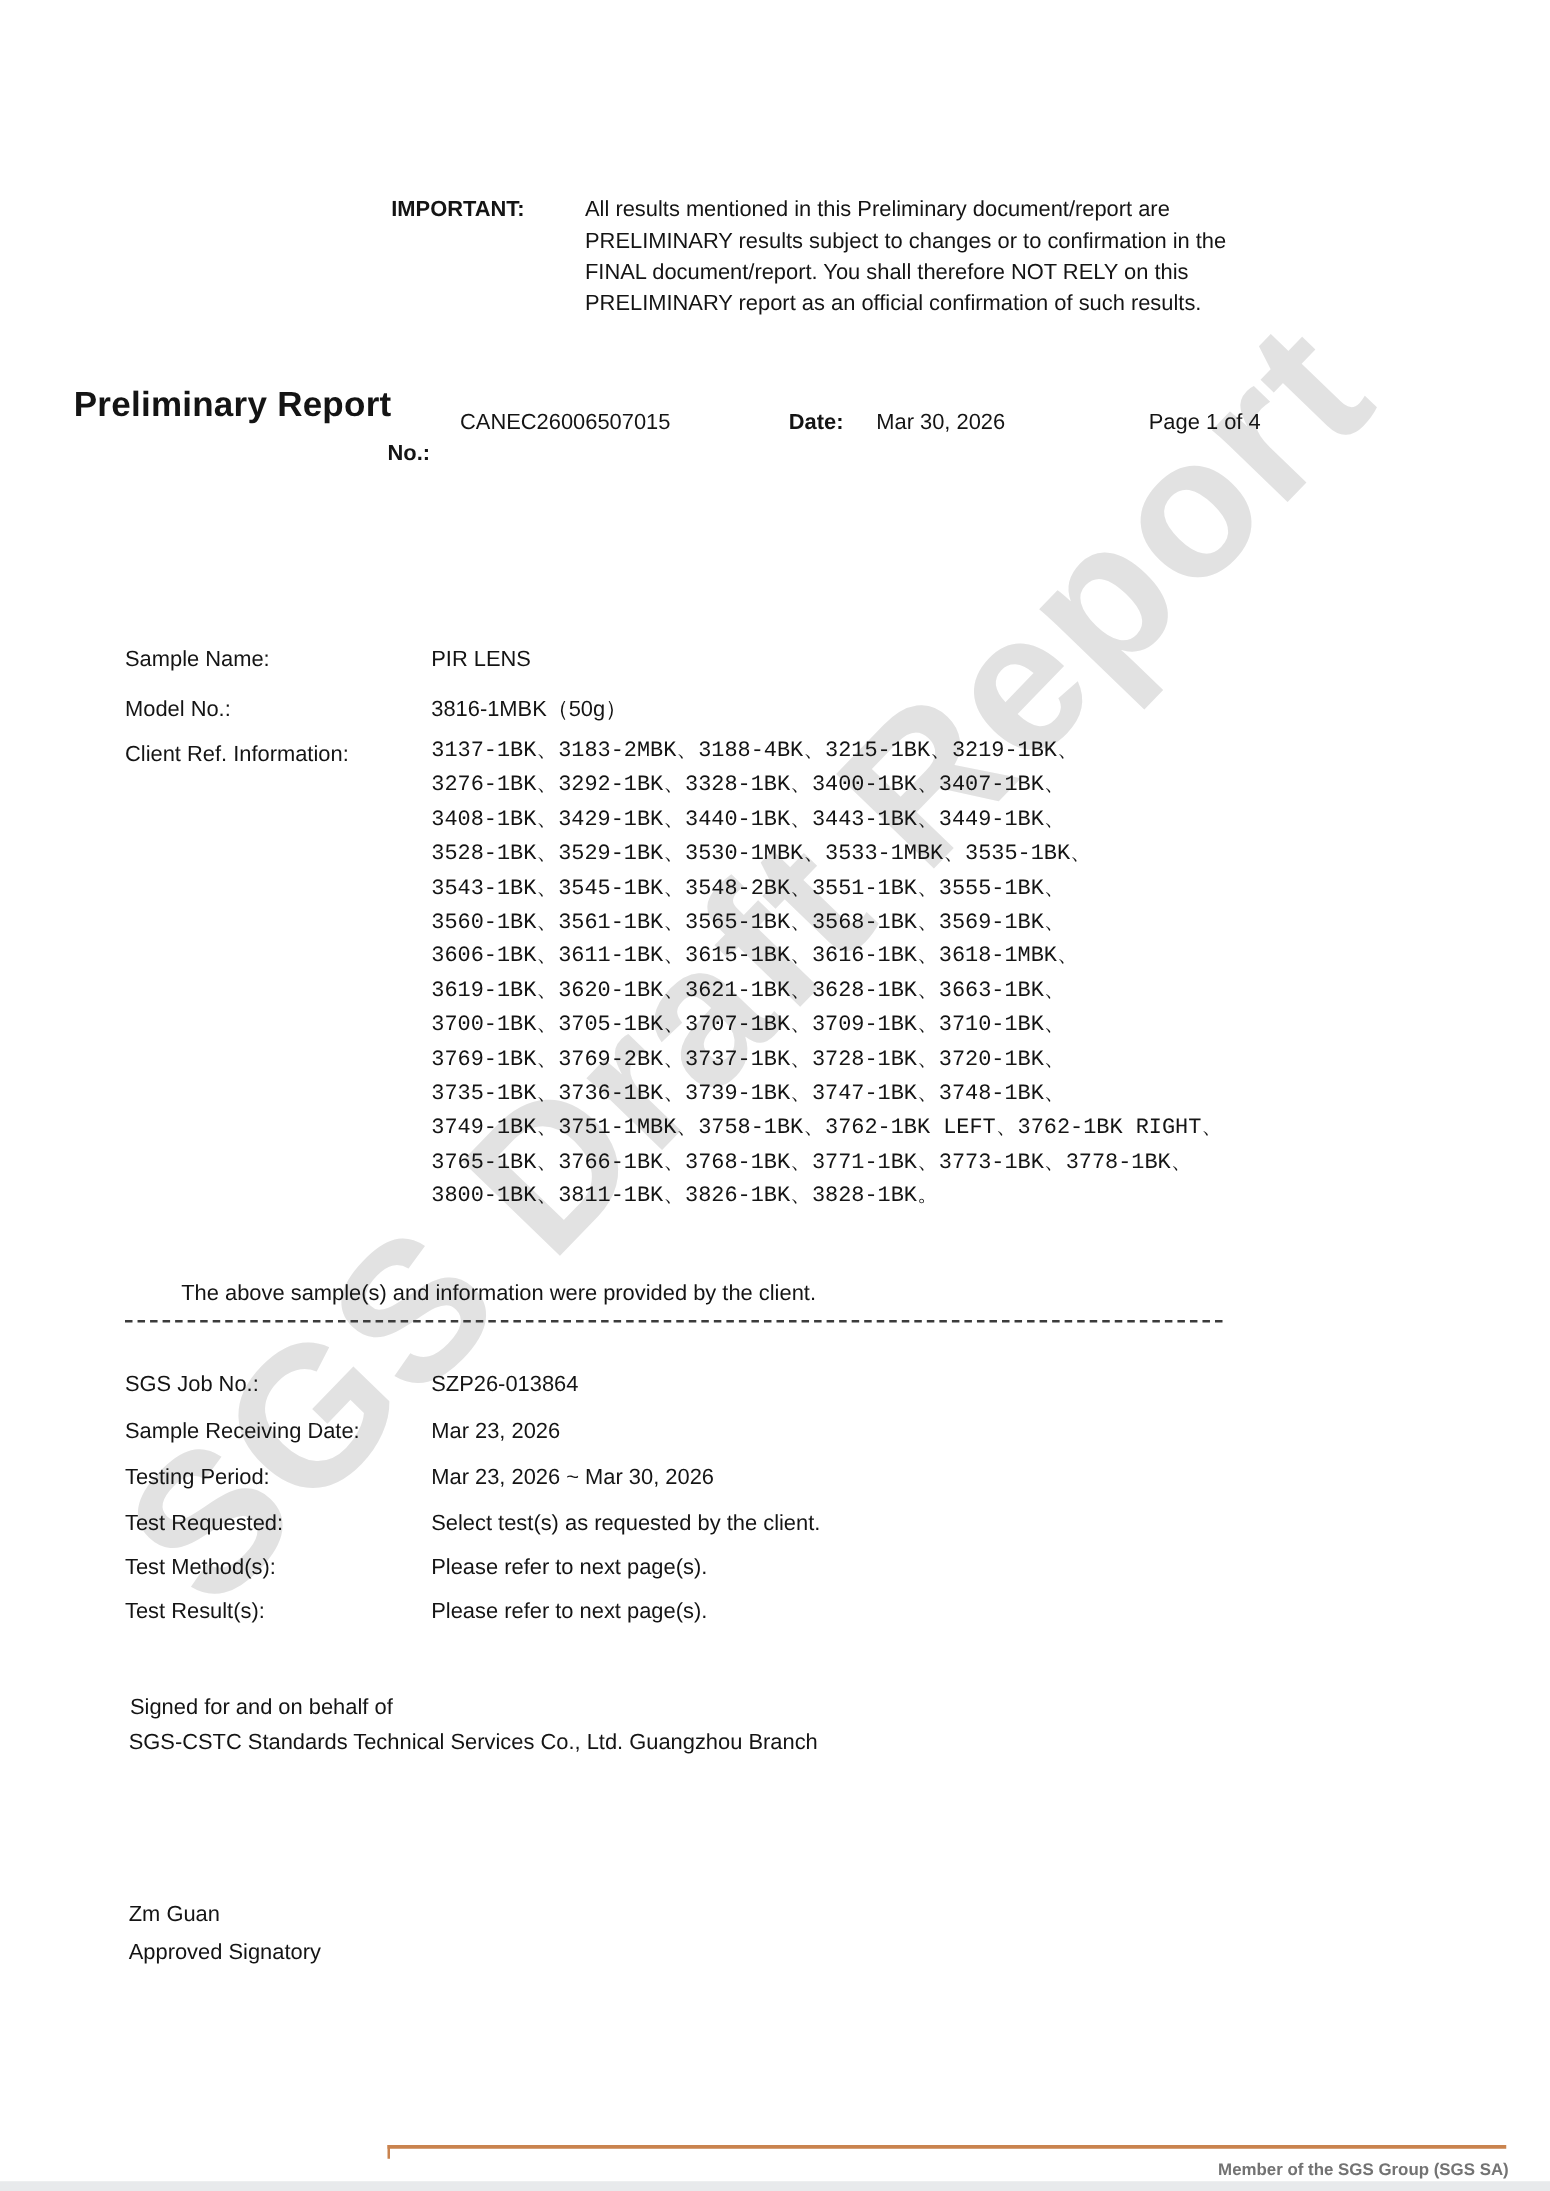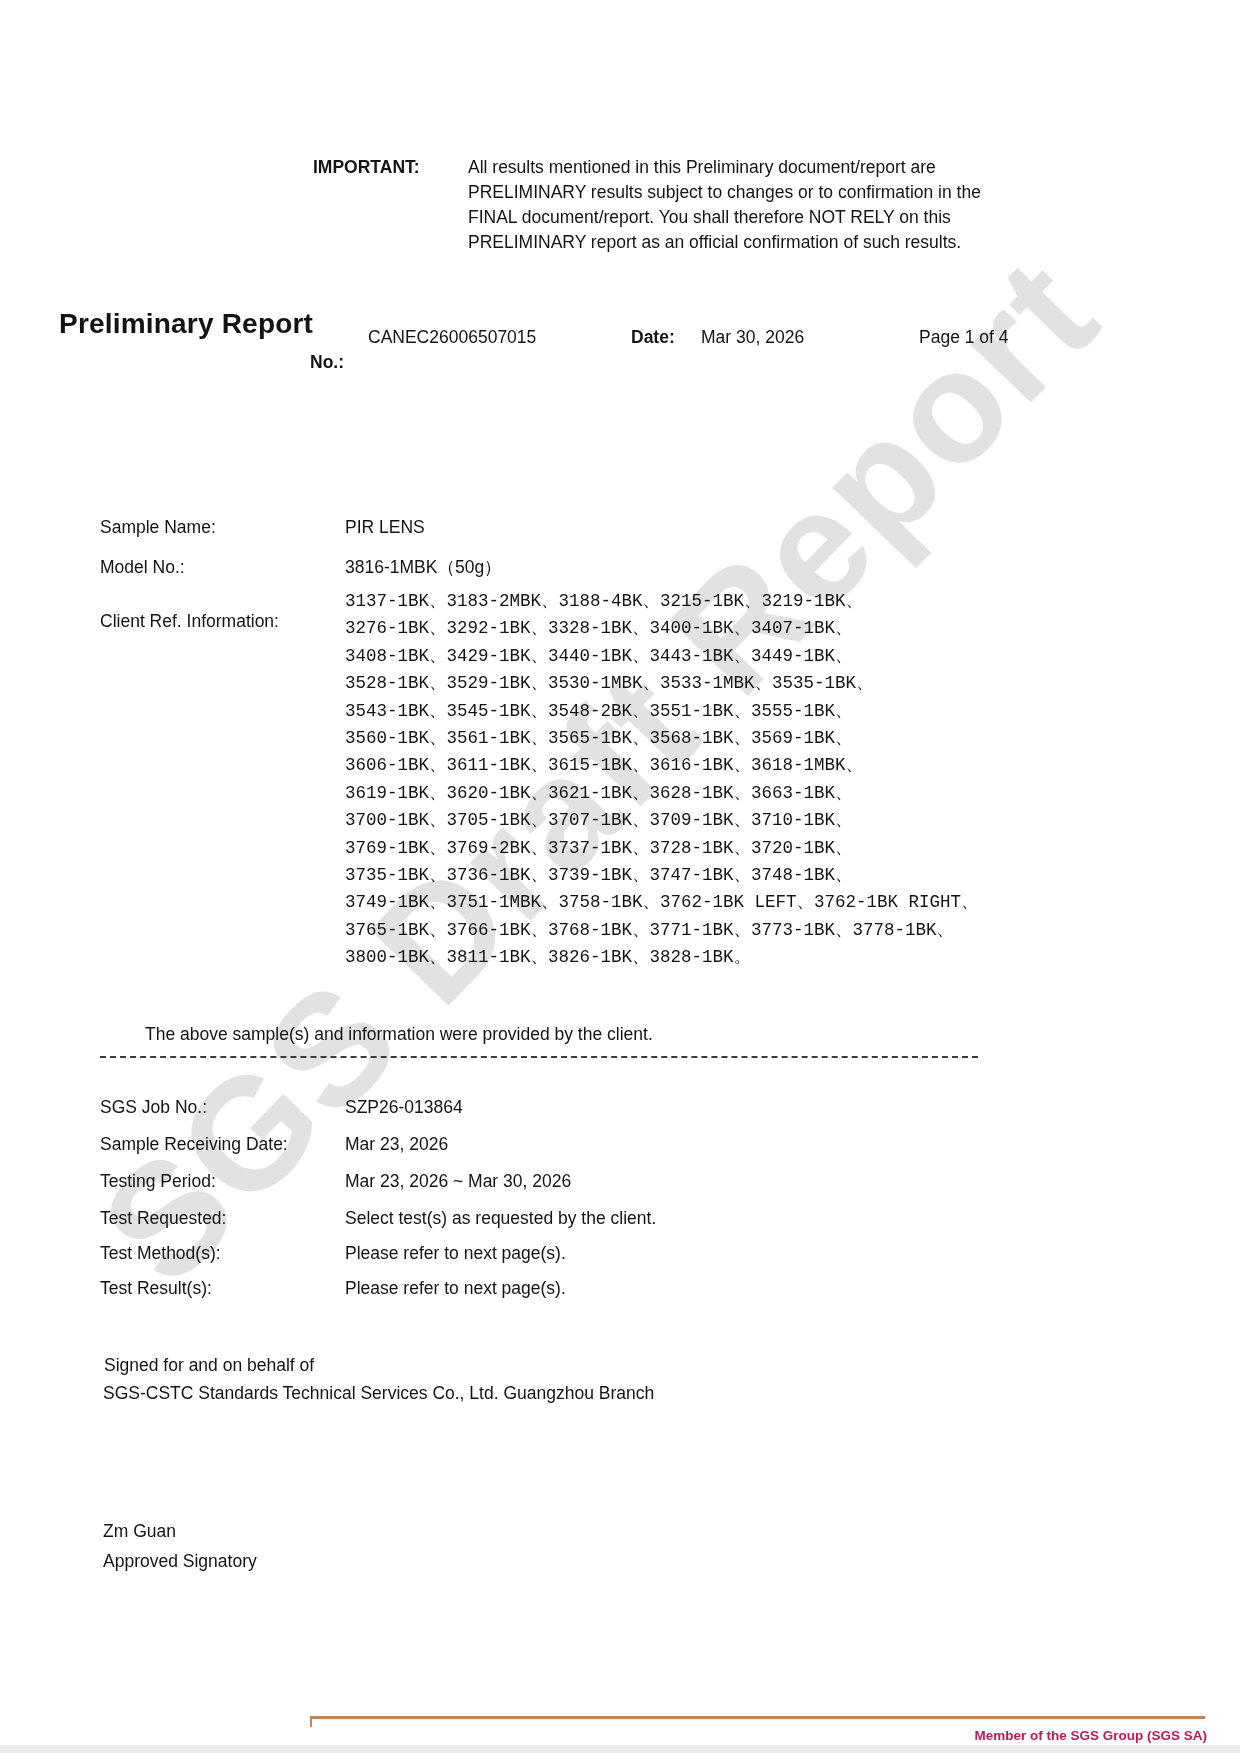--- a/index.html
+++ b/index.html
@@ -25,41 +25,41 @@
   .no-label   { left:310px;margin-top:25px; }
   .no-value   { left:368px; }
   .date-label { left:631px; }
   .date-value { left:701px; }
   .page-indicator { left:919px; }
 
   .info-row { position:absolute; left:100px; font-size:17.5px; }
   .info-row .lbl { display:inline-block; width:245px; }
   .r-sample    { top:517px; }
   .r-model     { top:555px; }
-  .r-clientref { top:593px;margin-top:18px; }
+  .r-clientref { top:593px; }
   .r-job       { top:1097px; }
   .r-recv      { top:1134px; }
   .r-period    { top:1171px; }
   .r-request   { top:1208px; }
   .r-method    { top:1243px; }
   .r-result    { top:1278px; }
 
   .client-list { position:absolute; left:345px; top:588px; font-size:17.5px; line-height:27.4px;font-family:Liberation Mono, monospace; }
 
   .client-note { position:absolute; left:100px; top:1024px; font-size:17.5px;margin-left:45px; }
   .dash-line { position:absolute; left:100px; top:1056px; width:878px; height:0; border-top:2px dashed #3b3b3b; }
 
   .signed-1 { position:absolute; left:104px; top:1355px; font-size:17.5px; }
   .signed-2 { position:absolute; left:103px; top:1383px; font-size:17.5px; }
   .sig-name { position:absolute; left:103px; top:1521px; font-size:17.5px; }
   .sig-role { position:absolute; left:103px; top:1551px; font-size:17.5px; }
 
   .footer-line { position:absolute; left:310px; top:1716px; width:895px; height:3px; background:#c9834e; }
   .footer-tick { position:absolute; left:310px; top:1716px; width:2px; height:11px; background:#c9834e; }
-  .footer-text { position:absolute; right:33px; top:1728px; font-size:13.5px; font-weight:bold; color:#be185d;margin-left:33px; }
+  .footer-text { position:absolute; right:33px; top:1728px; font-size:13.5px; font-weight:bold; color:#737373;margin-left:33px; }
   .bottom-band { position:absolute; left:0; bottom:0; width:100%; height:8px; background:#e8eaec; }
 </style>
 </head>
 <body>
 
 <div class="page">
 
   <div class="watermark">SGS Draft Report</div>
 
   <div class="content">

